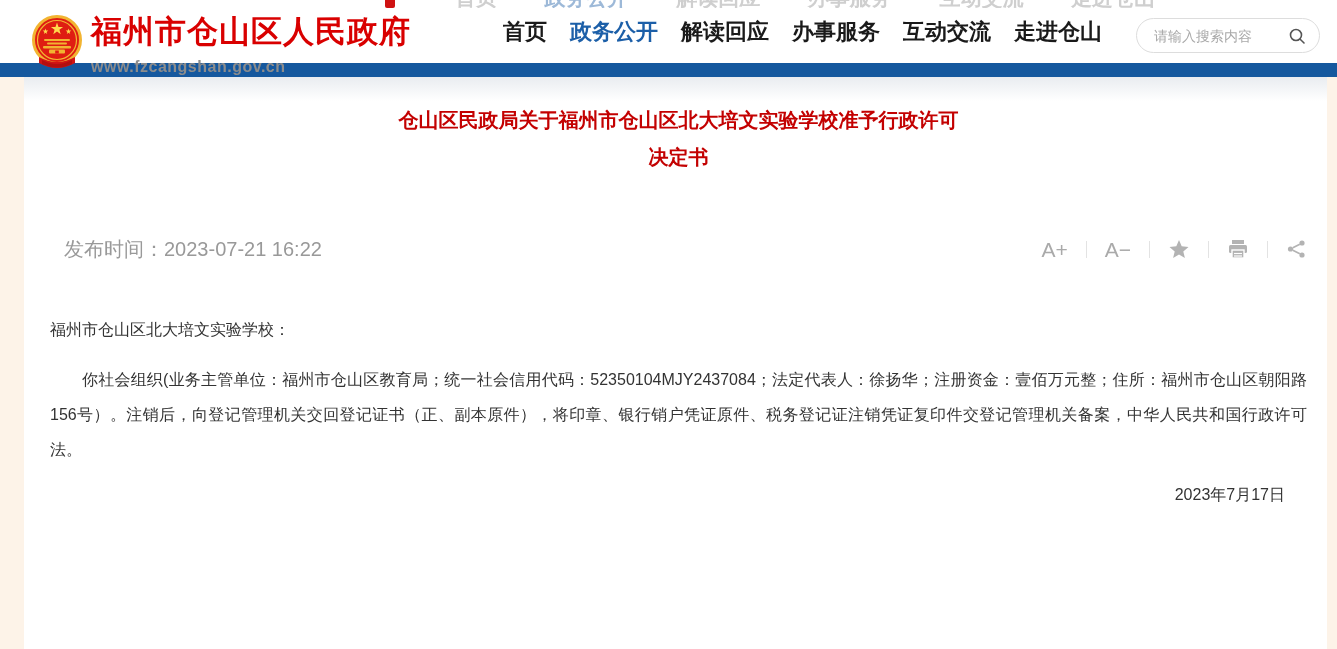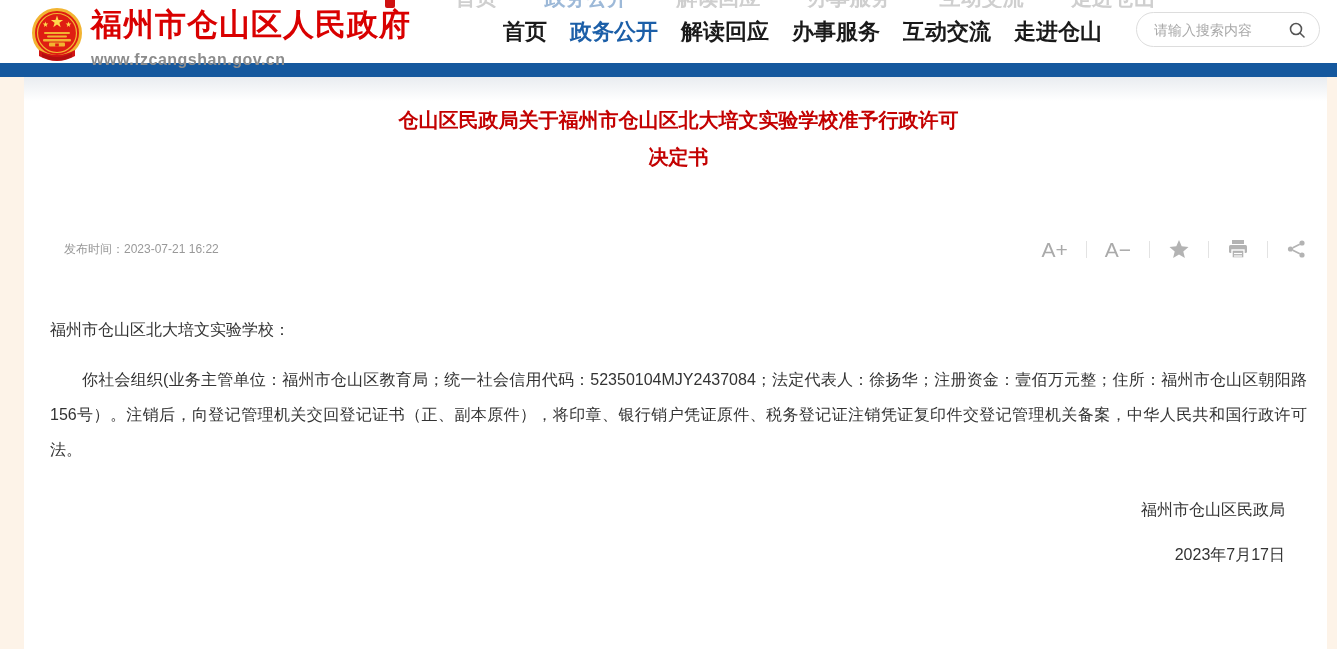--- a/index.html
+++ b/index.html
@@ -14,33 +14,33 @@
                       transform:translateY(-16px); font-size:21px; font-weight:bold;
                       color:#cfcfcf; white-space:nowrap; }
   .top-sliver-inner .sliver-active { color:#9db9d8; }
   .sliver-red { position:absolute; top:0; left:385px; width:12px; height:9px;
                 overflow:hidden; z-index:5; }
   .sliver-red::before { content:""; position:absolute; top:-2px; left:0;
                         width:10px; height:10px; background:#cf1212; border-radius:2px; }
 
   
   .header { position:relative; width:100%; height:63px; background:#fff; }
-  .logo-wrap { position:absolute; left:30px; top:8px; display:flex; align-items:flex-start; cursor:pointer;justify-content:flex-end; }
+  .logo-wrap { position:absolute; left:30px; top:15px; display:flex; align-items:flex-start; cursor:pointer;justify-content:flex-end; }
   .emblem { width:54px; height:55px; }
   .site-text { margin-left:7px; }
   .site-name { font-family:"Liberation Serif","DejaVu Serif",serif; font-weight:bold;
                font-size:31px; color:#d90000; letter-spacing:1px; line-height:34px; }
   .site-url  { font-size:16px; font-weight:bold; color:#8c8c8c; letter-spacing:.5px; margin-top:9px; }
 
   .nav { position:absolute; left:503px; top:0; height:63px; display:flex;
          align-items:center; gap:23px; }
   .nav-item { font-size:22px; font-weight:bold; color:#1a1a1a; cursor:pointer; white-space:nowrap; }
   .nav-item.active { color:#1c5fa8; }
 
-  .search { position:absolute; right:17px; top:12px; width:184px; height:35px;
+  .search { position:absolute; right:17px; top:18px; width:184px; height:35px;
             border:1px solid #ddd; border-radius:18px; background:#fff;
             display:flex; align-items:center; padding:0 12px 0 17px; }
   .search input { flex:1; border:none; outline:none; font-size:14px; color:#333;
                   background:transparent; min-width:0; }
   .search input::placeholder { color:#a9a9a9; }
   .search-btn { width:20px; height:20px; display:flex; align-items:center;
                 justify-content:center; cursor:pointer; }
 
   
   .blue-bar { width:100%; height:14px; background:#15589e; }
@@ -49,21 +49,21 @@
   .main { width:100%; height:572px; background:#fdf3e8; padding:0 10px 0 24px; }
   .card { width:100%; height:100%;
           background:linear-gradient(180deg,#e9ecf0 0,#ffffff 24px) #fff;
           padding:0 20px 0 26px; }
 
   .doc-title { padding-top:25px; text-align:center; color:#c30101;
                font-size:20px; font-weight:bold; line-height:37px; }
 
   .meta-row { margin-top:54px; display:flex; justify-content:space-between;
               align-items:center; height:38px; padding-left:14px; }
-  .publish { font-size:12px; color:#999; }
+  .publish { font-size:20px; color:#999; }
   .tools { display:flex; align-items:center; }
   .tool-btn { font-size:21px; color:#aaa; cursor:pointer; line-height:1; }
   .tool-sep { width:1px; height:17px; background:#e3e3e3; margin:0 18px; }
   .tool-icon { display:flex; align-items:center; cursor:pointer; }
 
   .doc-body { margin-top:44px; font-size:16px; color:#333; line-height:35px;
               text-align:justify; }
   .doc-body p.indent { text-indent:2em; margin-top:15px; }
   .sign-block { text-align:right; padding-right:22px; }
   .signature { margin-top:25px; font-size:16px; color:#333; line-height:35px; }
@@ -174,20 +174,19 @@
               <line x1="6.8" y1="11.2" x2="13.8" y2="14.8" stroke="#b3b3b3" stroke-width="1.6"></line>
             </svg>
           </span>
         </div>
       </div>
 
       <div class="doc-body">
         <p>福州市仓山区北大培文实验学校：</p>
         <p class="indent">你社会组织(业务主管单位：福州市仓山区教育局；统一社会信用代码：52350104MJY2437084；法定代表人：徐扬华；注册资金：壹佰万元整；住所：福州市仓山区朝阳路156号）。注销后，向登记管理机关交回登记证书（正、副本原件），将印章、银行销户凭证原件、税务登记证注销凭证复印件交登记管理机关备案，中华人民共和国行政许可法。</p>
         <div class="sign-block">
-          <div class="signature">福州市仓山区民政局</div>
           <div class="doc-date">2023年7月17日</div>
         </div>
       </div>
 
     </div>
   </div>
 </div>
 
 </body></html>

